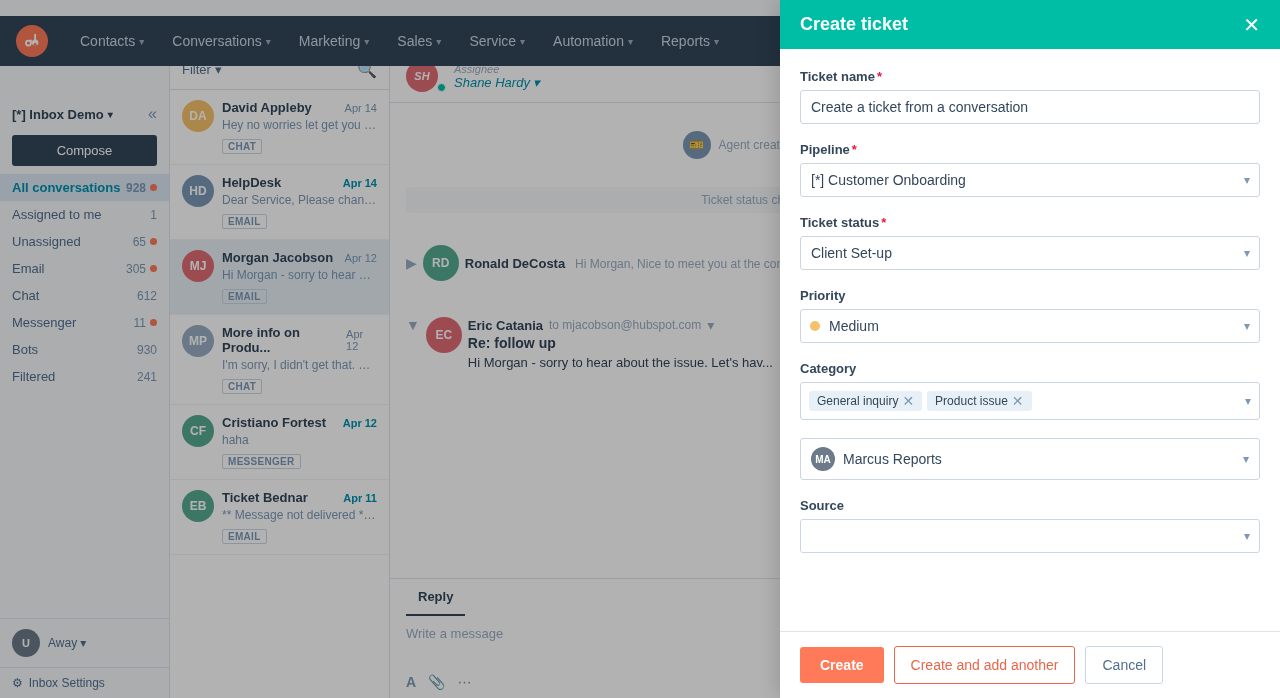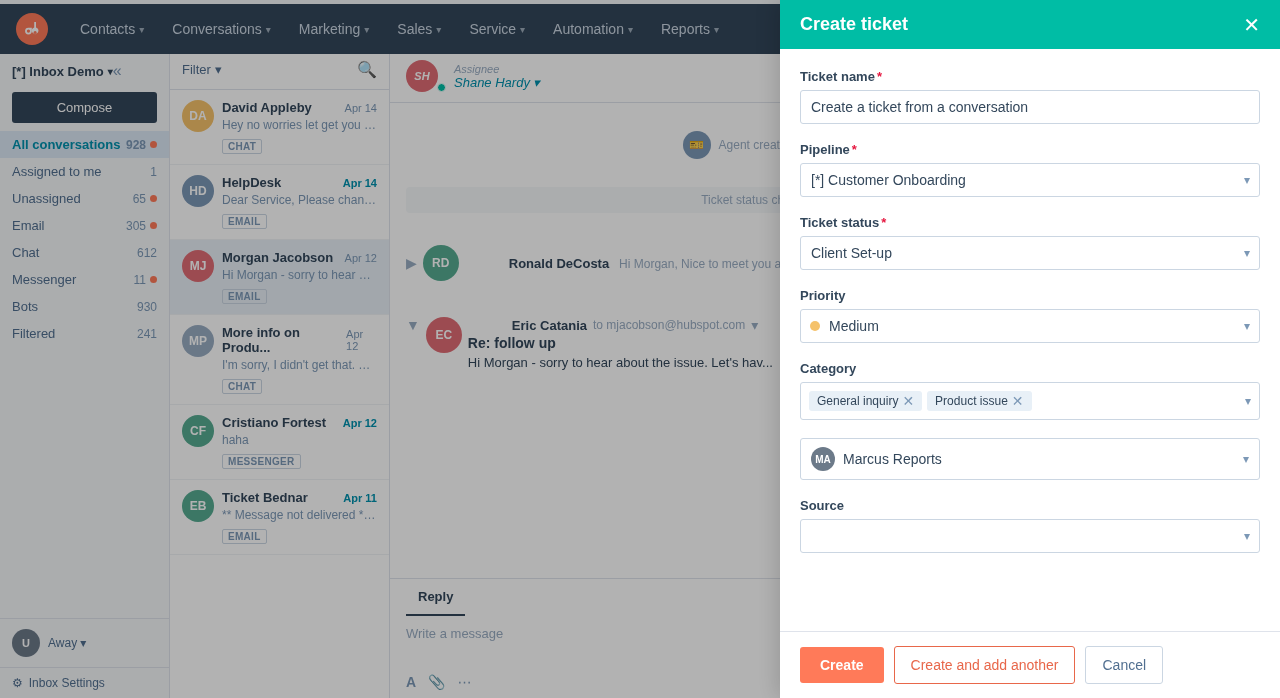--- a/index.html
+++ b/index.html
@@ -1,39 +1,39 @@
 <!DOCTYPE html>
 <html><head>
   <meta charset="utf-8">
   <style>
     * { box-sizing: border-box; margin: 0; padding: 0; }
     body { font-family: -apple-system, BlinkMacSystemFont, 'Segoe UI', Helvetica, Arial, sans-serif; font-size: 14px; background: #f5f8fa; color: #33475b; overflow: hidden; }
 
     
     .top-nav {
-      display: flex; align-items: center; background: #33475b; height: 50px; padding: 13px 16px; position: fixed; top: 4px; left: 0; right: 0; z-index: 100;
+      display: flex; align-items: center; background: #33475b; height: 50px; padding: 13px 16px; position: fixed; top: 16px; left: 0; right: 0; z-index: 100;
     }
     .nav-logo { width: 32px; height: 32px; margin-right: 20px; flex-shrink: 0; }
     .nav-logo svg { width: 32px; height: 32px; }
     .nav-items { display: flex; align-items: center; gap: 4px; flex: 1; }
     .nav-item {
       color: #cbd6e2; font-size: 14px; padding: 8px 12px; cursor: pointer; display: flex; align-items: center; gap: 4px; border-radius: 3px; white-space: nowrap;
     }
     .nav-item .chevron { font-size: 10px; opacity: 0.7; }
     .nav-create-ticket { color: #fff; font-size: 14px; padding: 8px 12px; cursor: pointer; display: flex; align-items: center; gap: 4px; background: rgba(255,255,255,0.15); border-radius: 3px; }
 
     
     .main-container { display: flex; margin-top: 50px; height: calc(100vh - 50px); }
 
     
     .left-sidebar {
       width: 170px; background: #f5f8fa; border-right: 1px solid #dfe3eb; display: flex; flex-direction: column; flex-shrink: 0;
     }
     .inbox-header {
-      padding: 12px 12px 8px 12px; display: flex; align-items: center; justify-content: flex-start;
+      padding: 12px 12px 8px 12px; display: flex; align-items: center; justify-content: space-between; margin-top: 43px;
     }
     .inbox-title { font-size: 13px; font-weight: 600; color: #33475b; display: flex; align-items: center; gap: 4px; }
     .inbox-title .caret { font-size: 10px; }
     .collapse-btn { color: #7c98b6; cursor: pointer; font-size: 16px; }
     .compose-btn {
       margin: 4px 12px 8px; background: #33475b; color: #fff; border: none; border-radius: 3px; padding: 8px; font-size: 13px; font-weight: 500; cursor: pointer; text-align: center;
     }
     .sidebar-nav { flex: 1; overflow-y: auto; }
     .sidebar-item {
       display: flex; align-items: center; justify-content: space-between; padding: 6px 12px; cursor: pointer; font-size: 13px; color: #516f90;
@@ -72,21 +72,21 @@
     
     .conv-main { flex: 1; display: flex; flex-direction: column; background: #fff; overflow: hidden; position: relative; }
     .conv-main-header { padding: 10px 16px; border-bottom: 1px solid #dfe3eb; display: flex; align-items: center; gap: 8px; }
     .assignee-label { font-size: 11px; color: #99acc2; }
     .assignee-name { font-size: 13px; color: #0091ae; cursor: pointer; display: flex; align-items: center; gap: 3px; }
     .conv-messages { flex: 1; overflow-y: auto; padding: 16px; }
     .msg-system { text-align: center; font-size: 12px; color: #99acc2; margin: 12px 0; }
     .msg-item { display: flex; gap: 10px; margin: 12px 0; }
     .msg-avatar { width: 36px; height: 36px; border-radius: 50%; flex-shrink: 0; display: flex; align-items: center; justify-content: center; font-size: 13px; font-weight: 700; color: #fff; }
     .msg-body { flex: 1; }
-    .msg-sender { font-size: 13px; font-weight: 600; color: #33475b; margin-left: 44px; }
+    .msg-sender { font-size: 13px; font-weight: 600; color: #33475b; }
     .msg-text { font-size: 13px; color: #33475b; margin-top: 4px; }
     .ticket-icon { width: 28px; height: 28px; border-radius: 50%; background: #7c98b6; display: flex; align-items: center; justify-content: center; color: #fff; font-size: 12px; }
     .status-change { background: #f5f8fa; border-radius: 4px; padding: 6px 12px; font-size: 12px; color: #7c98b6; margin: 8px 0; }
     .reply-area { border-top: 1px solid #dfe3eb; }
     .reply-tabs { display: flex; padding: 0 16px; }
     .reply-tab { padding: 10px 12px; font-size: 13px; color: #7c98b6; cursor: pointer; border-bottom: 2px solid transparent; }
     .reply-tab.active { color: #33475b; border-bottom-color: #33475b; font-weight: 600; }
     .reply-input { padding: 10px 16px; color: #99acc2; font-size: 13px; min-height: 50px; }
     .reply-toolbar { display: flex; align-items: center; justify-content: space-between; padding: 8px 16px; }
     .reply-tools { display: flex; align-items: center; gap: 12px; color: #7c98b6; }

